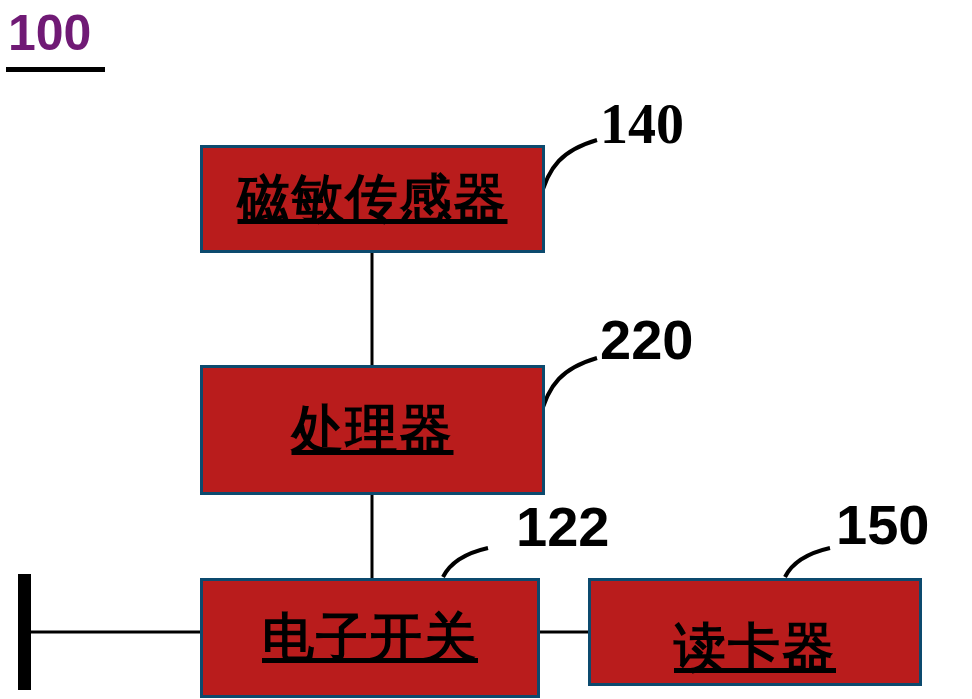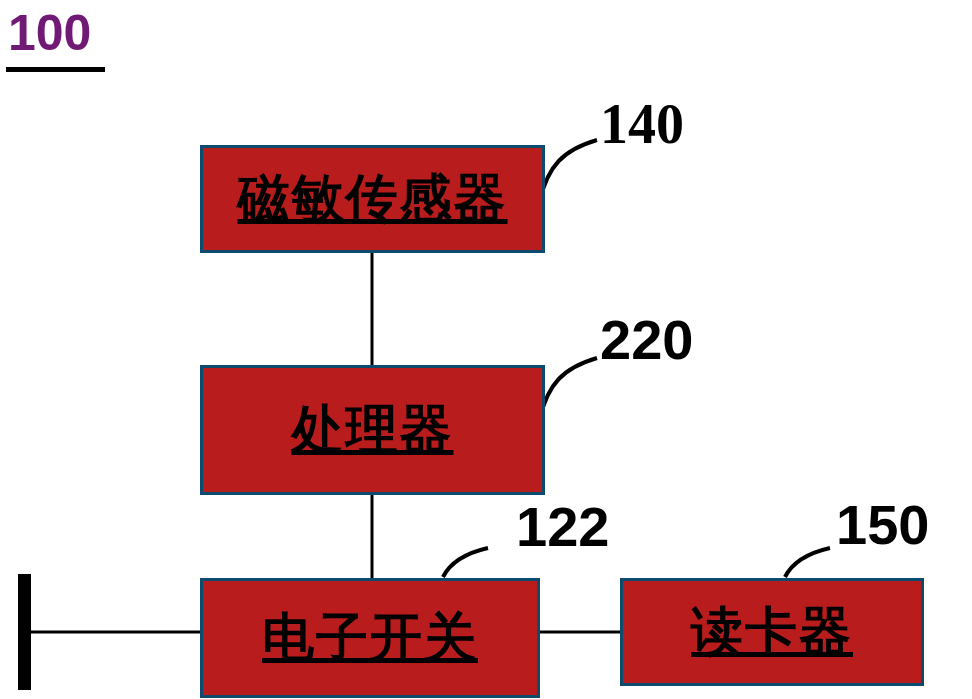--- a/index.html
+++ b/index.html
@@ -41,21 +41,21 @@
     font-family: "Liberation Serif", serif;
     font-size: 52px;
     font-weight: 700;
     color: #000;
     letter-spacing: 2px;
     white-space: nowrap;
   }
   .box-sensor   { left: 200px; top: 145px; width: 345px; height: 108px; }
   .box-processor{ left: 200px; top: 365px; width: 345px; height: 130px; text-align: right; }
   .box-switch   { left: 200px; top: 578px; width: 340px; height: 120px; }
-  .box-reader   { left: 620px; top: 578px; width: 304px; height: 108px; }
+  .box-reader   { left: 588px; top: 578px; width: 334px; height: 108px; align-items: flex-end; }
   .ref {
     position: absolute;
     font-family: "Liberation Sans", sans-serif;
     font-size: 56px;
     font-weight: 700;
     color: #000;
     line-height: 1;
   }
   .ref-140 { left: 600px; top: 96px; font-family: Liberation Serif, serif; }
   .ref-130 { left: 600px; top: 312px; }

